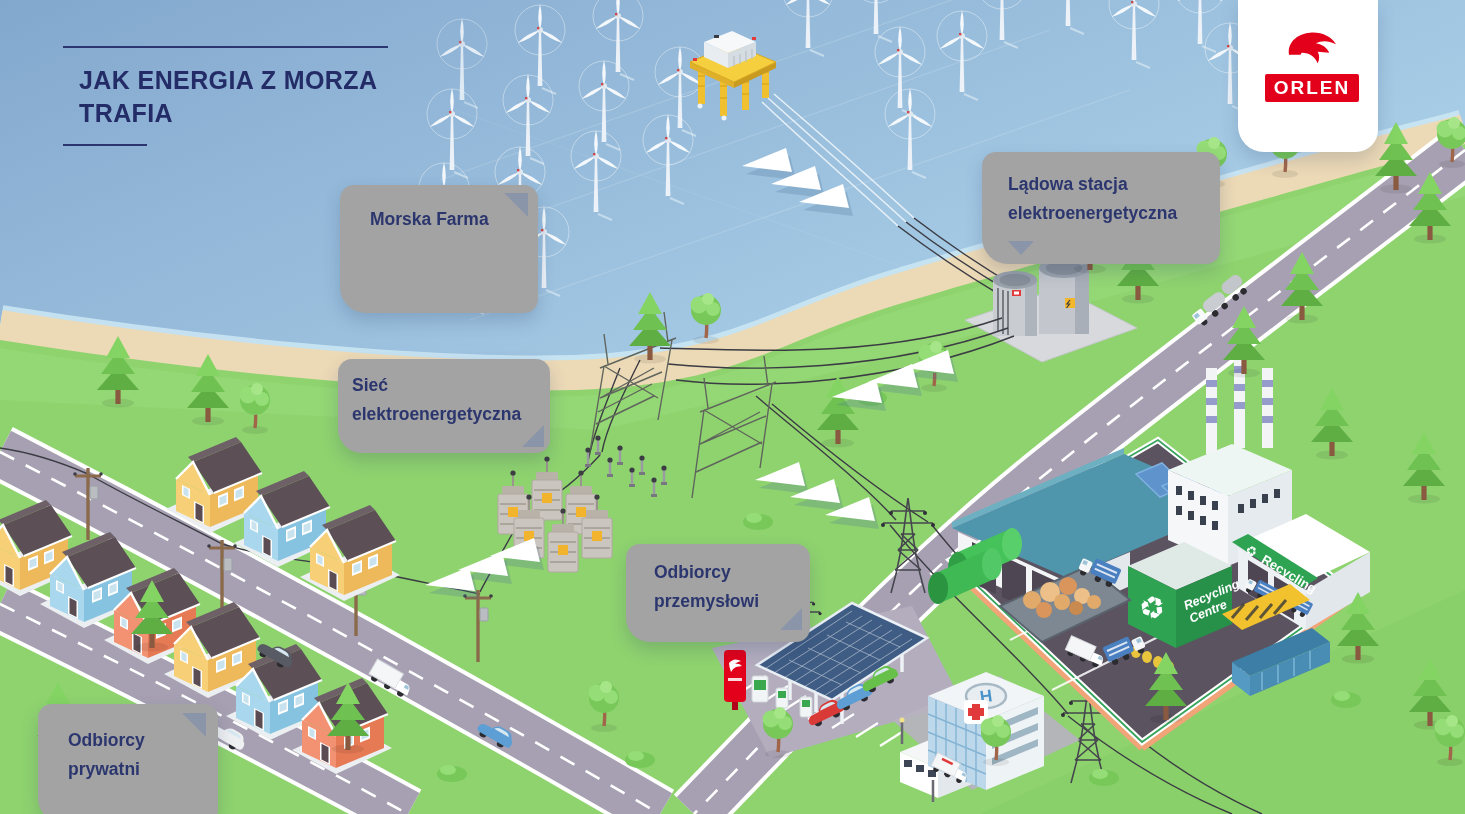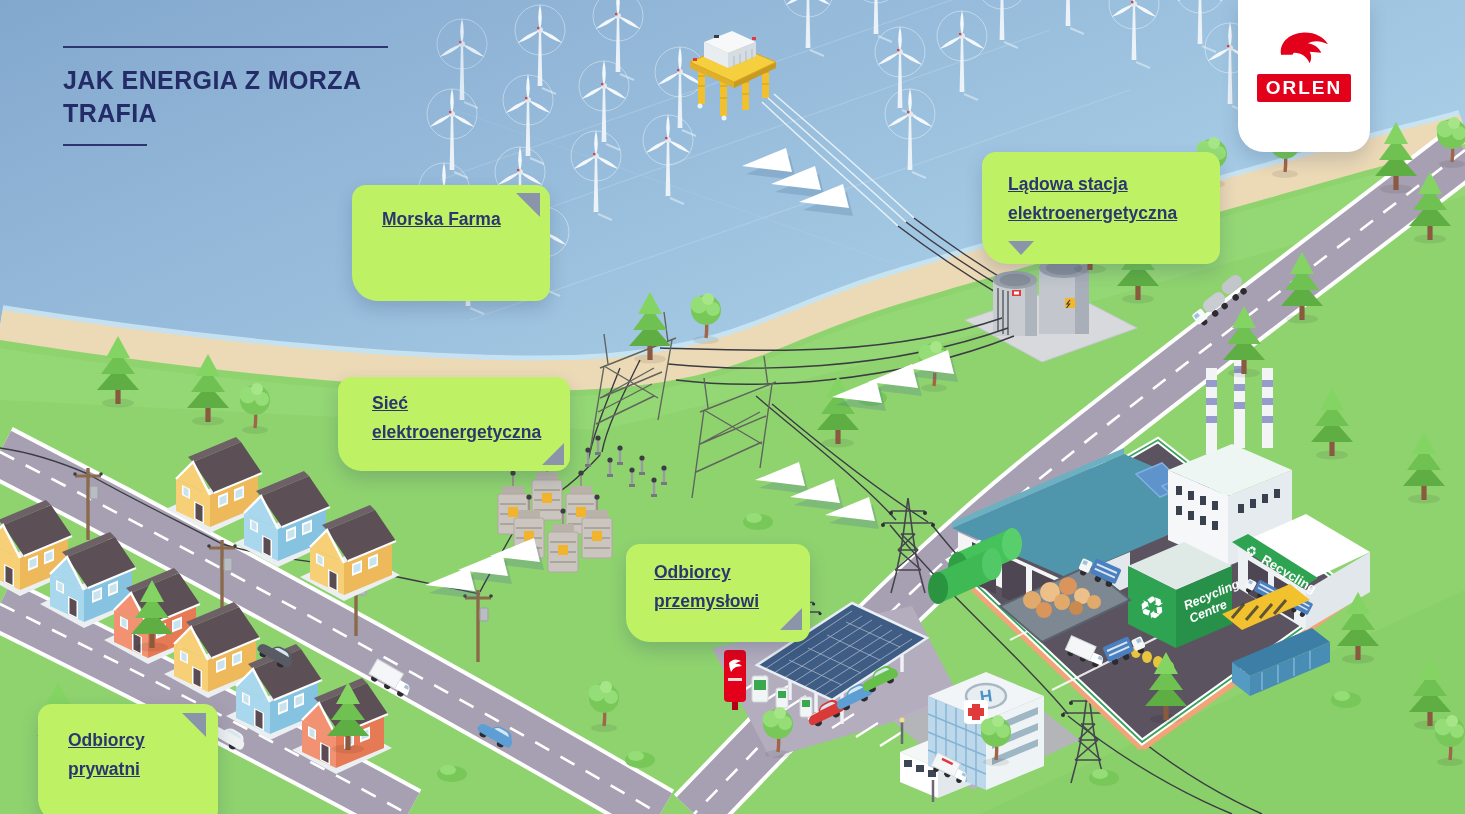--- a/index.html
+++ b/index.html
@@ -1,38 +1,38 @@
 <!DOCTYPE html>
 <html lang="pl"><head>
 <meta charset="utf-8">
 <style>
   html,body{margin:0;padding:0;background:#dfe7ee;}
   .stage{position:relative;width:1465px;height:814px;overflow:hidden;
          font-family:"Liberation Sans","DejaVu Sans",sans-serif;}
   .stage svg.scene{position:absolute;left:0;top:0;}
   
-  .card{position:absolute;background:#bef264;color:#2c366e;
+  .card{position:absolute;background:#a3a3a3;color:#2c366e;
         box-shadow:0 8px 18px rgba(35,55,95,.20);
-        font-size:17.5px;font-weight:700;line-height:29px;text-decoration:underline;}
+        font-size:17.5px;font-weight:700;line-height:29px;}
   .card .lines{display:flex;flex-direction:column;}
   .tri{position:absolute;background:#8b95aa;}
   .tri-tr{width:24px;height:24px;clip-path:polygon(0 0,100% 0,100% 100%);}
   .tri-br{width:22px;height:22px;clip-path:polygon(100% 0,100% 100%,0 100%);}
   .tri-down{width:26px;height:14px;clip-path:polygon(0 0,100% 0,50% 100%);}
   
   .title-block{position:absolute;left:63px;top:46px;width:340px;color:#232c66;}
   .title-rule{height:2px;background:#2b3670;width:325px;}
   .title-rule.short{width:84px;}
-  .title-block h1{margin:16px 0 14px;font-size:25px;line-height:33px;
+  .title-block h1{margin:16px 16px 14px;font-size:25px;line-height:33px;
                   font-weight:800;letter-spacing:.4px;color:#232c66;}
   
   .logo-card{position:absolute;left:1238px;top:0;width:132px;height:152px;
              background:#fff;border-radius:0 0 22px 26px;
              box-shadow:0 8px 18px rgba(35,55,95,.18);
-             display:flex;flex-direction:column;align-items:center;}
+             display:flex;flex-direction:column;align-items:center;padding-left:8px;}
   .logo-eagle{margin-top:26px;}
   .logo-box{margin-top:4px;background:#e2001a;color:#fff;border-radius:2px;
             width:94px;height:28px;display:flex;align-items:center;justify-content:center;
             font-weight:800;font-size:19px;letter-spacing:2px;}
 </style>
 </head>
 <body>
 
 <div class="stage">
 
@@ -749,36 +749,36 @@
 </div>
 
 <div class="logo-card">
   <svg class="logo-eagle" width="58" height="44" viewBox="0 0 60 46">
     <path d="M6,30 C4,18 14,8 28,7 C40,6 50,11 55,19 C47,15 40,15 34,18 C41,19 46,23 48,28 L36,27 C38,31 38,35 36,39 C33,32 27,28 20,28 C14,28 9,29 6,30 Z" fill="#e2001a"></path>
     <path d="M6,30 C10,24 16,21 23,21 L18,30 Z" fill="#e2001a"></path>
   </svg>
   <div class="logo-box">ORLEN</div>
 </div>
 
-<div class="card" style="left:352px;top:185px;width:168px;height:96px;border-radius:14px 14px 14px 26px;padding:20px 0 0 30px">
+<div class="card" style="left:340px;top:185px;width:168px;height:96px;border-radius:14px 14px 14px 26px;padding:20px 0 12px 30px">
   <span class="tri tri-tr" style="right:10px;top:8px"></span>
   <div class="lines">
     <span>Morska Farma</span>
   </div>
 </div>
 
 <div class="card" style="left:982px;top:152px;width:212px;height:94px;border-radius:14px 14px 14px 26px;padding:18px 0 0 26px">
   <span class="tri tri-down" style="left:26px;bottom:9px"></span>
   <div class="lines">
     <span>Lądowa stacja</span>
     <span>elektroenergetyczna</span>
   </div>
 </div>
 
-<div class="card" style="left:338px;top:377px;width:198px;height:82px;border-radius:14px 14px 14px 24px;padding:12px 0 0 34px">
+<div class="card" style="left:338px;top:359px;width:198px;height:82px;border-radius:14px 14px 14px 24px;padding:12px 0 0 14px">
   <span class="tri tri-br" style="right:6px;bottom:6px"></span>
   <div class="lines">
     <span>Sieć</span>
     <span>elektroenergetyczna</span>
   </div>
 </div>
 
 <div class="card" style="left:626px;top:544px;width:156px;height:84px;border-radius:14px 14px 14px 24px;padding:14px 0 0 28px">
   <span class="tri tri-br" style="right:8px;bottom:12px"></span>
   <div class="lines">

